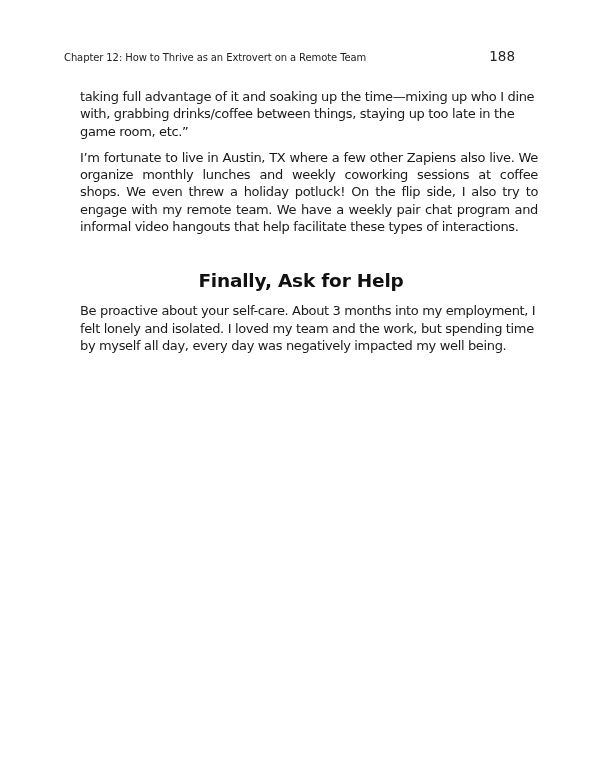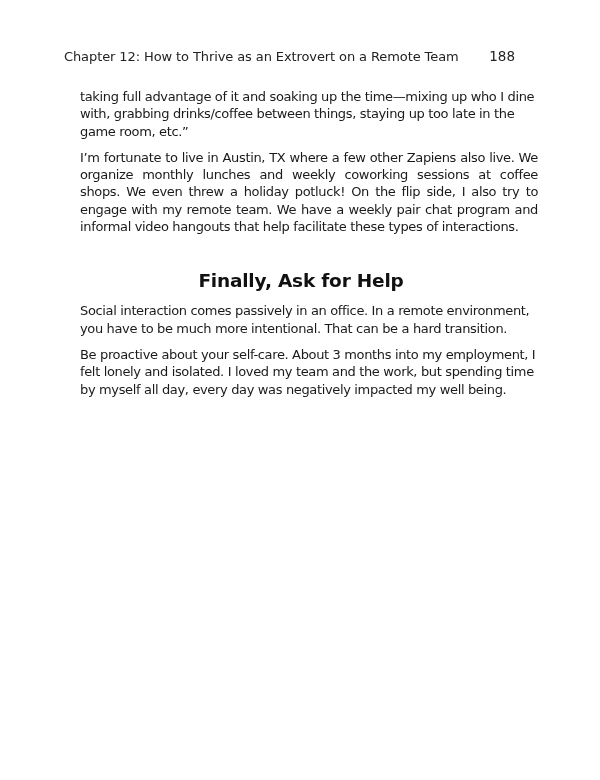--- a/index.html
+++ b/index.html
@@ -1,35 +1,34 @@
 <!DOCTYPE html>
 <html><head>
   <meta charset="utf-8">
   <style>
     html, body { margin: 0; padding: 0; background: #ffffff; }
     body { width: 600px; height: 780px; position: relative; overflow: hidden;
            font-family: "DejaVu Sans", sans-serif; color: #1a1a1a; }
     .header { position: absolute; top: 48px; left: 64px; width: 451px;
               display: flex; justify-content: space-between; align-items: baseline; }
-    .header .chapter { font-size: 13px; color: #222; letter-spacing: -0.1px; }
+    .header .chapter { font-size: 10px; color: #222; letter-spacing: -0.1px; }
     .header .page-num { font-size: 13.5px; color: #222; }
     .body { position: absolute; top: 88px; left: 64px; width: 474px; }
     p { margin: 0 0 9px 16px; font-size: 13px; line-height: 17.3px; text-align: justify;
         letter-spacing: -0.35px; }
     p.left { text-align: left; }
     h2 { font-size: 18.5px; font-weight: bold; text-align: center; margin: 35px 0 11px 0;
          letter-spacing: -0.2px; color: #111; }
   </style>
 </head>
 <body>
 
 <div class="header">
   <span class="chapter">Chapter 12: How to Thrive as an Extrovert on a Remote Team</span>
   <span class="page-num">188</span>
 </div>
 
 <div class="body">
   <p class="left">taking full advantage of it and soaking up the time—mixing up who I dine with, grabbing drinks/coffee between things, staying up too late in the game room, etc.”</p>
   <p>I’m fortunate to live in Austin, TX where a few other Zapiens also live. We organize monthly lunches and weekly coworking sessions at coffee shops. We even threw a holiday potluck! On the flip side, I also try to engage with my remote team. We have a weekly pair chat program and informal video hangouts that help facilitate these types of interactions.</p>
   <h2>Finally, Ask for Help</h2>
-  <p class="left">Social interaction comes passively in an office. In a remote environment, you have to be much more intentional. That can be a hard transition.</p>
   <p class="left">Be proactive about your self-care. About 3 months into my employment, I felt lonely and isolated. I loved my team and the work, but spending time by myself all day, every day was negatively impacted my well being.</p>
 </div>
 
 </body></html>

